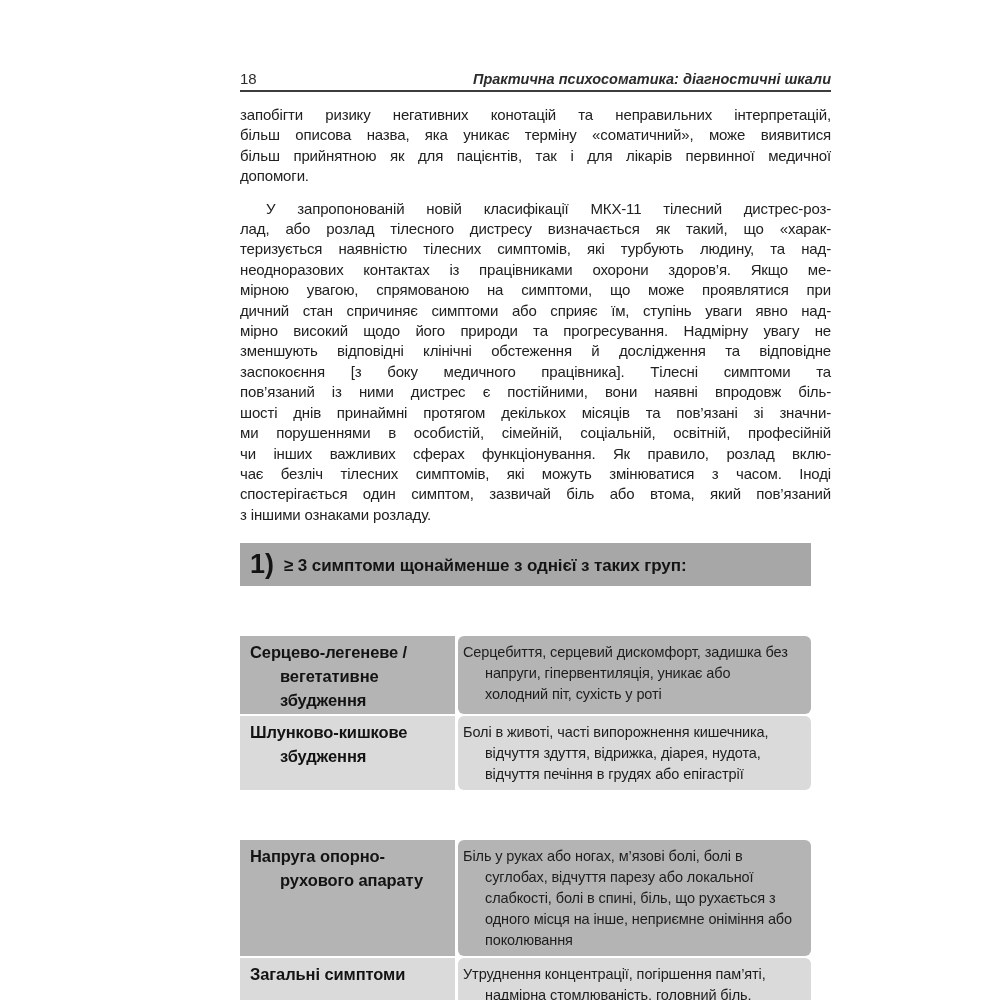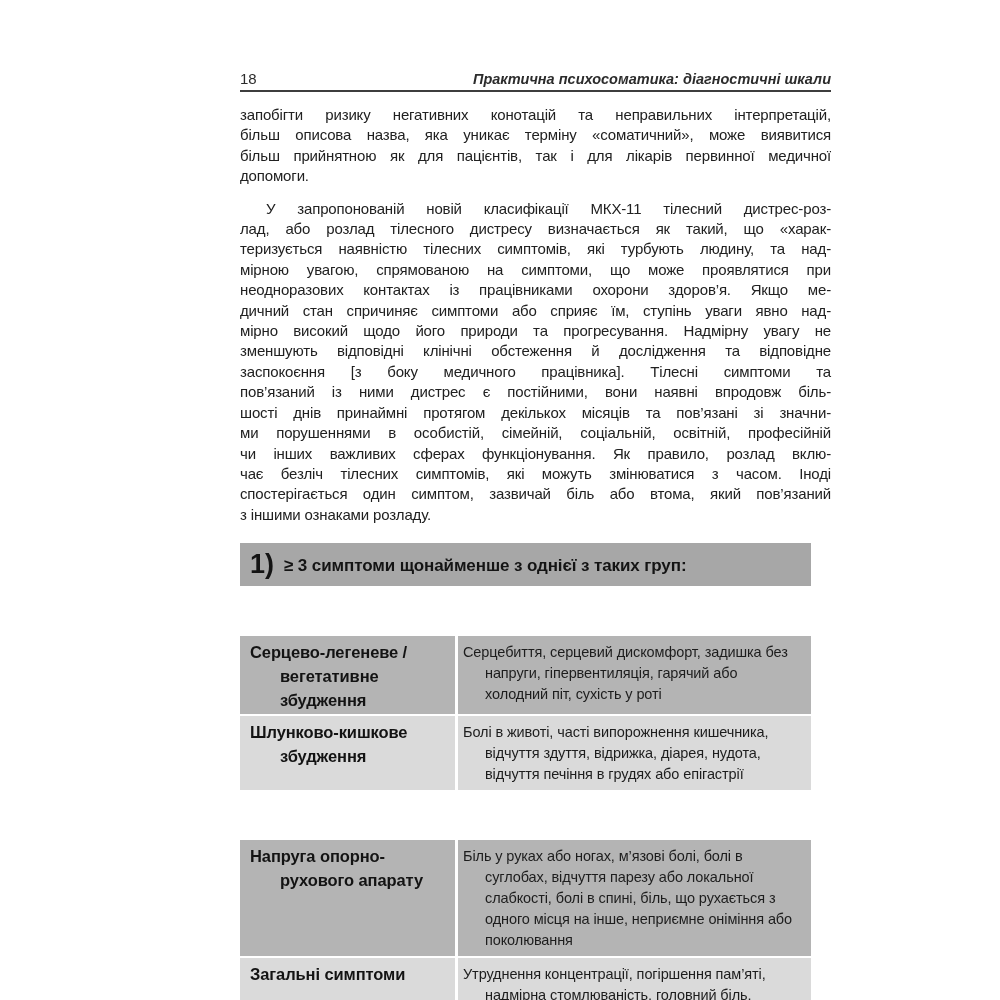--- a/index.html
+++ b/index.html
@@ -69,20 +69,21 @@
     flex: none;
   }
   .scell {
     flex: 1;
     margin-left: 3px;
     padding: 6px 6px 5px 5px;
     font-size: 14.5px;
     line-height: 21px;
     letter-spacing: -0.1px;
     color: #1d1d1d;
+    border-radius: 6px;
   }
   .trow.odd  .gcell, .trow.odd  .scell { background: var(--row-odd-bg, #b4b4b4); margin-top: 48px; }
   .trow.even .gcell, .trow.even .scell { background: var(--row-even-bg, #dadada); }
   .gcell .ln.cont { padding-left: 30px; }
   .scell .ln.cont { padding-left: 22px; }
 
   
   .pgfoot {
     margin-top: 12px;
     text-align: center;
@@ -106,22 +107,22 @@
       <div class="para">
           <div class="ln first">запобігти ризику негативних конотацій та неправильних інтерпретацій,</div>
           <div class="ln cont">більш описова назва, яка уникає терміну «соматичний», може виявитися</div>
           <div class="ln cont">більш прийнятною як для пацієнтів, так і для лікарів первинної медичної</div>
           <div class="ln cont last">допомоги.</div>
         </div>
       <div class="para indent-first">
           <div class="ln first">У запропонованій новій класифікації МКХ-11 тілесний дистрес-роз-</div>
           <div class="ln cont">лад, або розлад тілесного дистресу визначається як такий, що «харак-</div>
           <div class="ln cont">теризується наявністю тілесних симптомів, які турбують людину, та над-</div>
+          <div class="ln cont">неодноразових контактах із працівниками охорони здоров’я. Якщо ме-</div>
           <div class="ln cont">мірною увагою, спрямованою на симптоми, що може проявлятися при</div>
-          <div class="ln cont">неодноразових контактах із працівниками охорони здоров’я. Якщо ме-</div>
           <div class="ln cont">дичний стан спричиняє симптоми або сприяє їм, ступінь уваги явно над-</div>
           <div class="ln cont">мірно високий щодо його природи та прогресування. Надмірну увагу не</div>
           <div class="ln cont">зменшують відповідні клінічні обстеження й дослідження та відповідне</div>
           <div class="ln cont">заспокоєння [з боку медичного працівника]. Тілесні симптоми та</div>
           <div class="ln cont">пов’язаний із ними дистрес є постійними, вони наявні впродовж біль-</div>
           <div class="ln cont">шості днів принаймні протягом декількох місяців та пов’язані зі значни-</div>
           <div class="ln cont">ми порушеннями в особистій, сімейній, соціальній, освітній, професійній</div>
           <div class="ln cont">чи інших важливих сферах функціонування. Як правило, розлад вклю-</div>
           <div class="ln cont">чає безліч тілесних симптомів, які можуть змінюватися з часом. Іноді</div>
           <div class="ln cont">спостерігається один симптом, зазвичай біль або втома, який пов’язаний</div>
@@ -136,21 +137,21 @@
       </div>
 
       <div class="trow odd">
         <div class="gcell">
             <div class="ln first">Серцево-легеневе /</div>
             <div class="ln cont">вегетативне</div>
             <div class="ln cont last">збудження</div>
           </div>
         <div class="scell">
             <div class="ln first">Серцебиття, серцевий дискомфорт, задишка без</div>
-            <div class="ln cont">напруги, гіпервентиляція, гарячий або</div>
+            <div class="ln cont">напруги, гіпервентиляція, уникає або</div>
             <div class="ln cont last">холодний піт, сухість у роті</div>
           </div>
       </div>
 
       <div class="trow even">
         <div class="gcell">
             <div class="ln first">Шлунково-кишкове</div>
             <div class="ln cont last">збудження</div>
           </div>
         <div class="scell">

